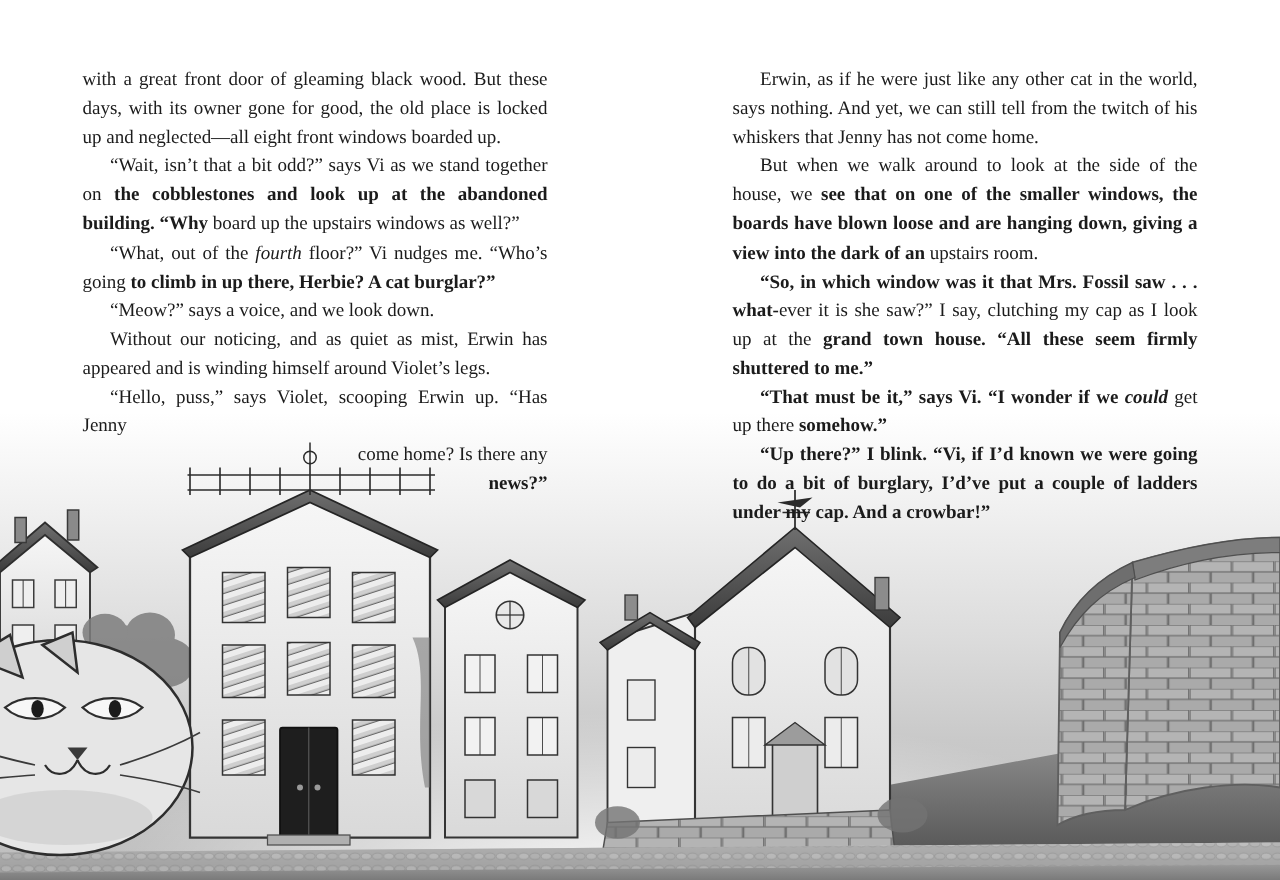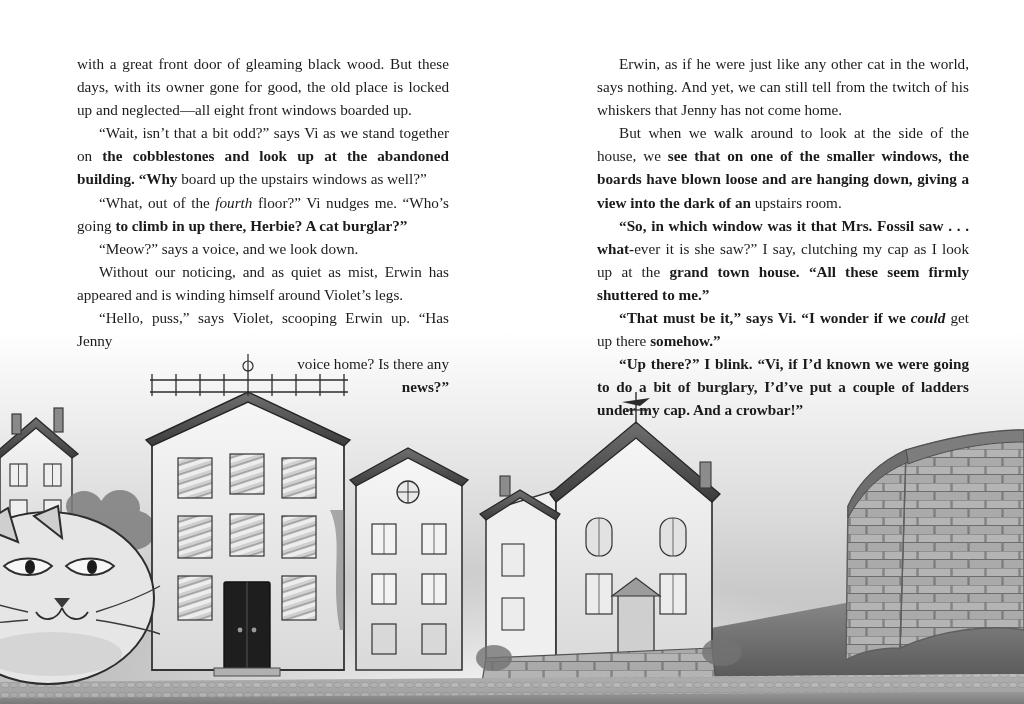--- a/index.html
+++ b/index.html
@@ -14,21 +14,20 @@
     font-family: "Liberation Serif", serif;
     color: #1b1b1b;
     position: relative;
   }
 
   
   .page {
     position: absolute;
     inset: 0;
     z-index: 5;
-    margin-left: 11px;
   }
 
   .col {
     position: absolute;
     top: 52px;
     width: 372px;
     font-size: 15.2px;
     line-height: 1.52;
     text-align: justify;
     text-justify: inter-word;
@@ -297,21 +296,21 @@
     </p>
 
     <p class="indent">
       <span>Without our noticing, and as quiet as mist, Erwin has appeared and is winding himself around Violet’s legs.</span>
     </p>
 
     <p class="indent">
       <span>“Hello, puss,” says Violet, scooping Erwin up. “Has Jenny </span>
     </p>
     <p class="tail">
-      <span>voice home? Is there any </span>
+      <span>come home? Is there any </span>
     </p>
     <p class="tail">
       <b>news?”</b>
     </p>
   </div>
 
   <div class="col right">
 
     <p class="indent">
       <span>Erwin, as if he were just like any other cat in the world, says nothing. And yet, we can still tell from the twitch of his whiskers that Jenny has not come home.</span>

